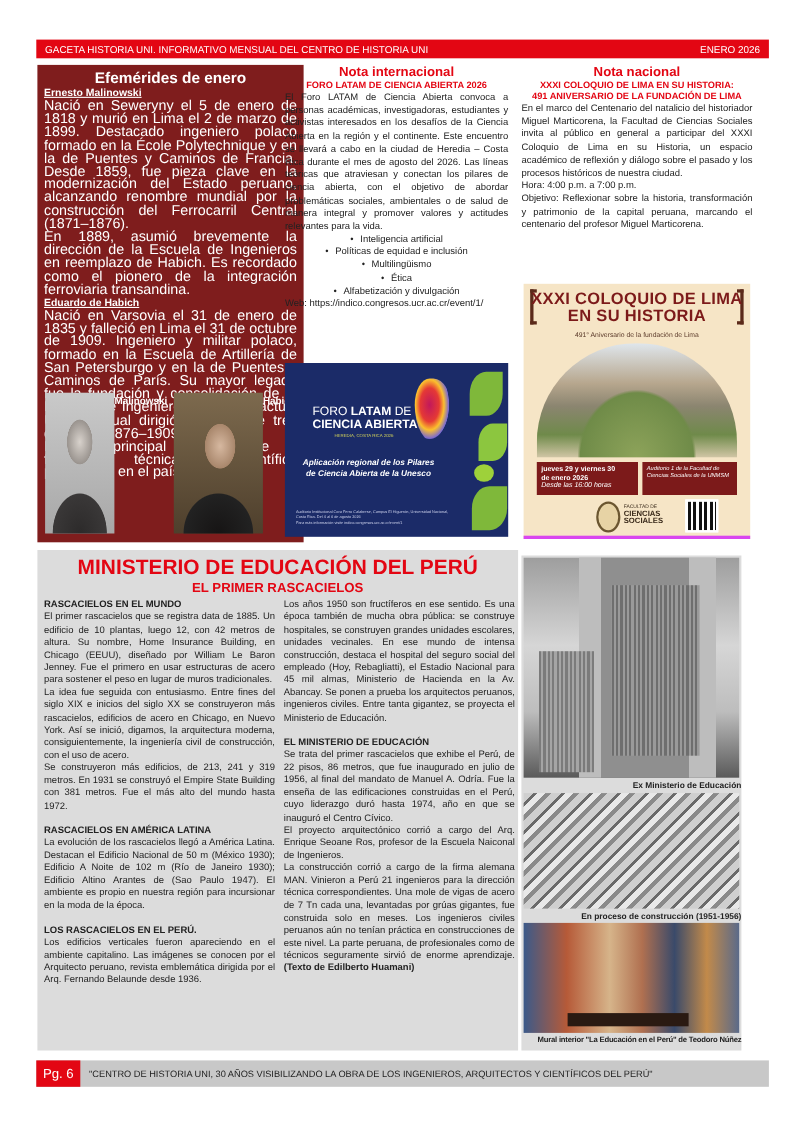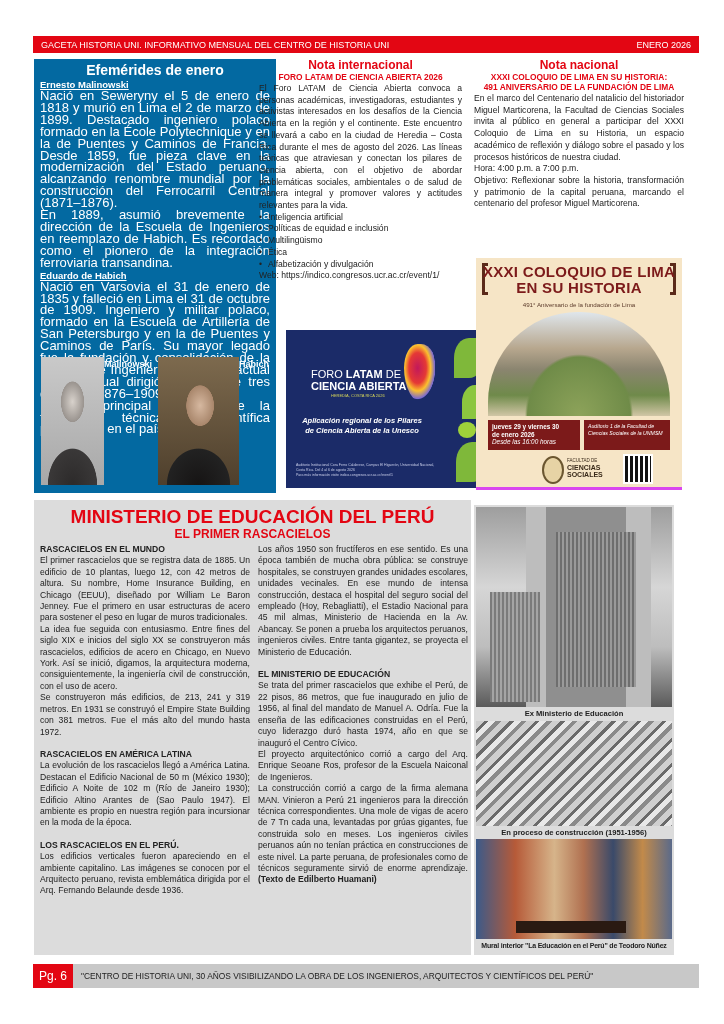--- a/index.html
+++ b/index.html
@@ -3,41 +3,41 @@
 <meta charset="utf-8">
 <style>
   * { box-sizing: border-box; margin: 0; padding: 0; }
   html, body { width: 724px; height: 1024px; background: #ffffff; overflow: hidden; }
   body { font-family: "Liberation Sans", sans-serif; color: #222; position: relative; }
 
   .header-bar { position: absolute; left: 33px; top: 36px; width: 666px; height: 17px; background: #e30613;
     color: #fff; font-size: 9px; display: flex; justify-content: space-between; align-items: center; padding: 0 8px; }
 
   
-  .efem { position: absolute; left: 34px; top: 59px; width: 242px; height: 434px; background: #0369a1; color: #fff; padding: 3px 6px; }
+  .efem { position: absolute; left: 34px; top: 59px; width: 242px; height: 434px; background: #7f1d1d; color: #fff; padding: 3px 6px; }
   .efem h2 { font-size: 14px; font-weight: bold; text-align: center; margin-bottom: 1px; }
   .efem h3 { font-size: 9.5px; font-weight: bold; text-decoration: underline; margin-top: 1px; }
   .efem p { font-size: 13px; line-height: 11.9px; text-align: justify; }
   .portraits { position: absolute; left: 7px; top: 298px; width: 228px; height: 128px; display: flex; gap: 6px; }
   .portrait { flex: 1; display: flex; flex-direction: row; }
   .portrait .img { flex: 1; }
   .portrait .cap { height: 15px; font-size: 9px; font-weight: bold; text-align: center; line-height: 15px; }
   .img-mal { background: radial-gradient(ellipse 30% 26% at 50% 35%, #d8d2cc 0%, #9a948f 60%, transparent 62%),
       radial-gradient(ellipse 55% 40% at 50% 100%, #2c2a2a 0%, #3a3838 70%, transparent 72%), linear-gradient(#c9c9c9, #a8a8a8); }
   .img-hab { background: radial-gradient(ellipse 28% 26% at 52% 38%, #d6b8a0 0%, #a9876c 60%, transparent 62%),
       radial-gradient(ellipse 55% 40% at 50% 100%, #161414 0%, #222 70%, transparent 72%), linear-gradient(#7d6a4e, #4e3f2c); }
 
   
   .intl { position: absolute; left: 259px; top: 58px; width: 203px; }
   .sec-title { font-size: 12px; font-weight: bold; color: #e30613; text-align: center; }
   .sec-sub { font-size: 8.4px; font-weight: bold; color: #e30613; text-align: center; margin-bottom: 1px; }
   .col-text { font-size: 8.6px; line-height: 11.7px; text-align: justify; color: #222; }
-  .bullets { list-style: none; font-size: 8.6px; line-height: 11.7px; }
+  .bullets { list-style: none; font-size: 8.6px; line-height: 11.7px; text-align: center; }
   .bullets li::before { content: "•"; margin-right: 6px; }
-  .foro-poster { position: absolute; left: 259px; top: 330px; width: 203px; height: 158px; background: #1b2b68; overflow: hidden; margin-left: 27px; }
+  .foro-poster { position: absolute; left: 259px; top: 330px; width: 203px; height: 158px; background: #1b2b68; overflow: hidden; }
   .foro-poster .t1 { position: absolute; left: 25px; top: 38px; font-size: 11px; color: #fff; line-height: 12px; }
   .foro-poster .t1 b { font-weight: bold; }
   .foro-poster .t2 { position: absolute; left: 45px; top: 63px; font-size: 4px; color: #d6d65a; }
   .foro-poster .t3 { position: absolute; left: 16px; top: 86px; width: 120px; font-size: 7.5px; font-style: italic; font-weight: bold; color: #fff; text-align: center; line-height: 10px; }
   .foro-poster .t4 { position: absolute; left: 10px; top: 133px; width: 140px; font-size: 3.5px; color: #c8cde8; line-height: 5px; }
   .leaf { position: absolute; border-radius: 50% 0; background: #7fb83a; }
   .samerica { position: absolute; left: 118px; top: 14px; width: 34px; height: 60px;
       background: radial-gradient(ellipse at 40% 40%, #c2185b 0%, #e53935 30%, #fbc02d 45%, #7b6ad0 60%, transparent 62%); border-radius: 40% 50% 40% 60%; }
 
   
@@ -62,21 +62,21 @@
   .art-title { position: absolute; left: 0; right: 0; top: 6px; text-align: center; font-size: 19px; font-weight: bold; color: #e30613; }
   .art-sub { position: absolute; left: 0; right: 0; top: 27px; text-align: center; font-size: 12px; font-weight: bold; color: #e30613; }
   .art-col { position: absolute; top: 44px; width: 210px; font-size: 8.6px; line-height: 11.4px; text-align: justify; color: #222; }
   .art-col h4 { font-size: 8.6px; font-weight: bold; margin: 0; }
   .art-col .gap { height: 11px; }
   .art-col1 { left: 6px; }
   .art-col2 { left: 224px; }
 
   .photos { position: absolute; left: 474px; top: 505px; width: 200px; height: 450px; background: #dcdcdc; }
   .ph { position: absolute; left: 2px; width: 196px; }
-  .ph-cap { position: absolute; left: 0; width: 200px; text-align: center; font-size: 7.6px; font-weight: bold; color: #222; }
+  .ph-cap { position: absolute; left: 0; width: 200px; text-align: right; font-size: 7.6px; font-weight: bold; color: #222; }
   .ph1 { top: 2px; height: 200px; background:
       linear-gradient(90deg, transparent 50px, #bdbdbd 50px 70px, #8f8f8f 70px 150px, #bdbdbd 150px 175px, transparent 175px),
       linear-gradient(#9e9e9e 0%, #d6d6d6 40%, #bdbdbd 70%, #5a5a5a 100%); }
   .ph1-b { position: absolute; left: 14px; top: 85px; width: 50px; height: 110px; background: repeating-linear-gradient(90deg, #7b7b7b 0 2px, #a5a5a5 2px 4px); }
   .ph1-c { position: absolute; left: 80px; top: 25px; width: 80px; height: 155px; background: repeating-linear-gradient(90deg, #6e6e6e 0 2px, #9a9a9a 2px 4px); }
   .ph2 { top: 216px; height: 105px; background: repeating-linear-gradient(135deg, #cfcfcf 0 6px, #6a6a6a 6px 9px, #e8e8e8 9px 14px, #8a8a8a 14px 18px); }
   .ph3 { top: 334px; height: 100px; background: linear-gradient(90deg, #3b5a8a, #b65a38 20%, #d6b48a 40%, #b07050 55%, #3a4a6a 70%, #c28a4a 85%, #5a6a8a);
       }
   .ph3::after { content: ""; position: absolute; left: 40px; bottom: 6px; width: 110px; height: 12px; background: #2a1a12; }
 

